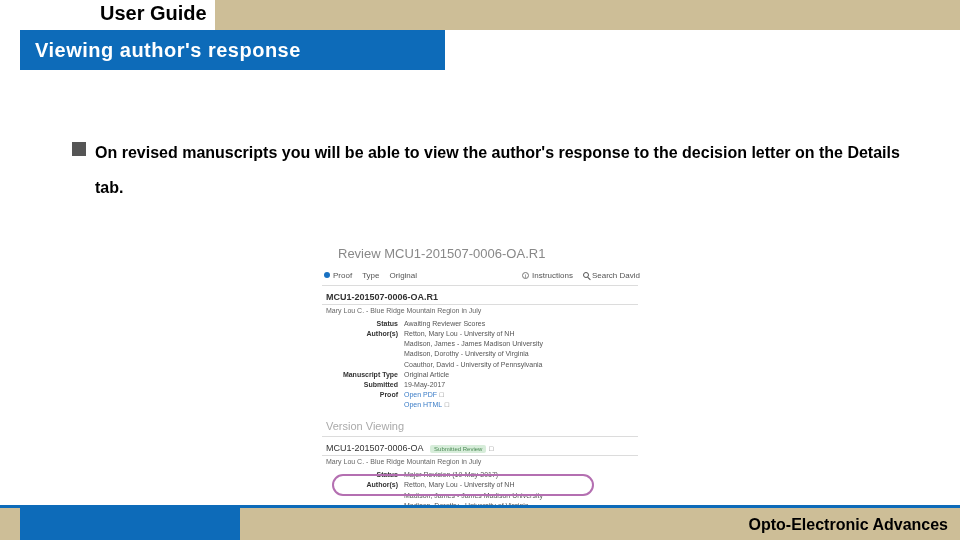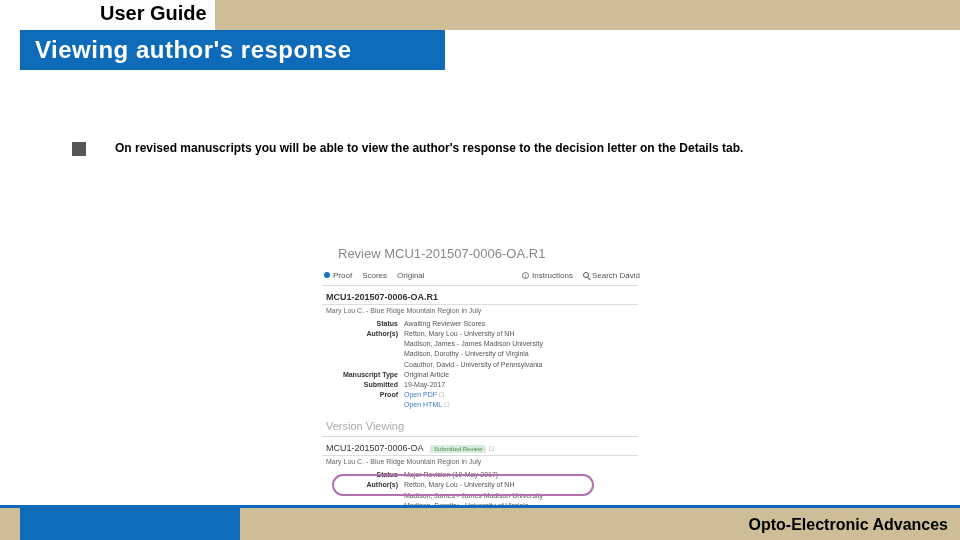--- a/index.html
+++ b/index.html
@@ -3,23 +3,23 @@
 <meta charset="utf-8">
 <style>
   * { box-sizing: border-box; margin: 0; padding: 0; }
   html, body { width: 960px; height: 540px; font-family: "Segoe UI", Arial, sans-serif; background:#fff; }
 
   .top-band { position:absolute; top:0; left:0; right:0; height:30px; background:#cdbe97; }
   .top-left-white { position:absolute; top:0; left:0; width:215px; height:30px; background:#fff; }
   .user-guide { position:absolute; top:2px; left:100px; font-weight:700; font-size:20px; color:#000;text-align:right; }
 
   .section-bar { position:absolute; top:30px; left:20px; width:425px; height:40px; background:#0d6bb9; display:flex; align-items:center; padding-left:15px; }
-  .section-bar span { color:#fff; font-weight:700; font-size:24px; letter-spacing:0.5px; }
+  .section-bar span { color:#fff; font-weight:700; font-size:20px; letter-spacing:0.5px; }
 
-  .body-text { position:absolute; top:135px; left:95px; right:55px; color:#000; font-size:12px; font-weight:700; line-height:2.2;margin-left:20px; }
+  .body-text { position:absolute; top:135px; left:95px; right:55px; color:#000; font-size:16px; font-weight:700; line-height:2.2; }
   .bullet { position:absolute; top:142px; left:72px; width:14px; height:14px; background:#555; }
 
   .shot { position:absolute; top:226px; left:310px; width:340px; height:275px; background:#fff; font-family:Arial,sans-serif; }
   .shot * { font-weight:400; }
   .rev-title { color:#888; font-size:13px; margin:20px 0 6px 28px; }
 
   .tabs { display:flex; align-items:center; font-size:8px; color:#555; margin-left:14px; height:16px; }
   .tabs .tab { margin-right:10px; display:flex; align-items:center; gap:3px; }
   .dot { width:6px; height:6px; border-radius:50%; background:#1971c2; }
   .mag { width:6px; height:6px; border:1px solid #555; border-radius:50%; position:relative; }
@@ -64,21 +64,21 @@
 
 <div class="shot">
   <div class="rev-title">Review MCU1-201507-0006-OA.R1</div>
 
   <div class="tabs">
     <div class="tab">
         <span class="dot"></span>
         <span>Proof</span>
       </div>
     <div class="tab">
-        <span>Scores</span>
+        <span>Type</span>
       </div>
     <div class="tab">
         <span>Original</span>
       </div>
     <div class="spacer"></div>
     <div class="tab">
         <span class="info-ic">i</span>
         <span>Instructions</span>
       </div>
     <div class="tab">

